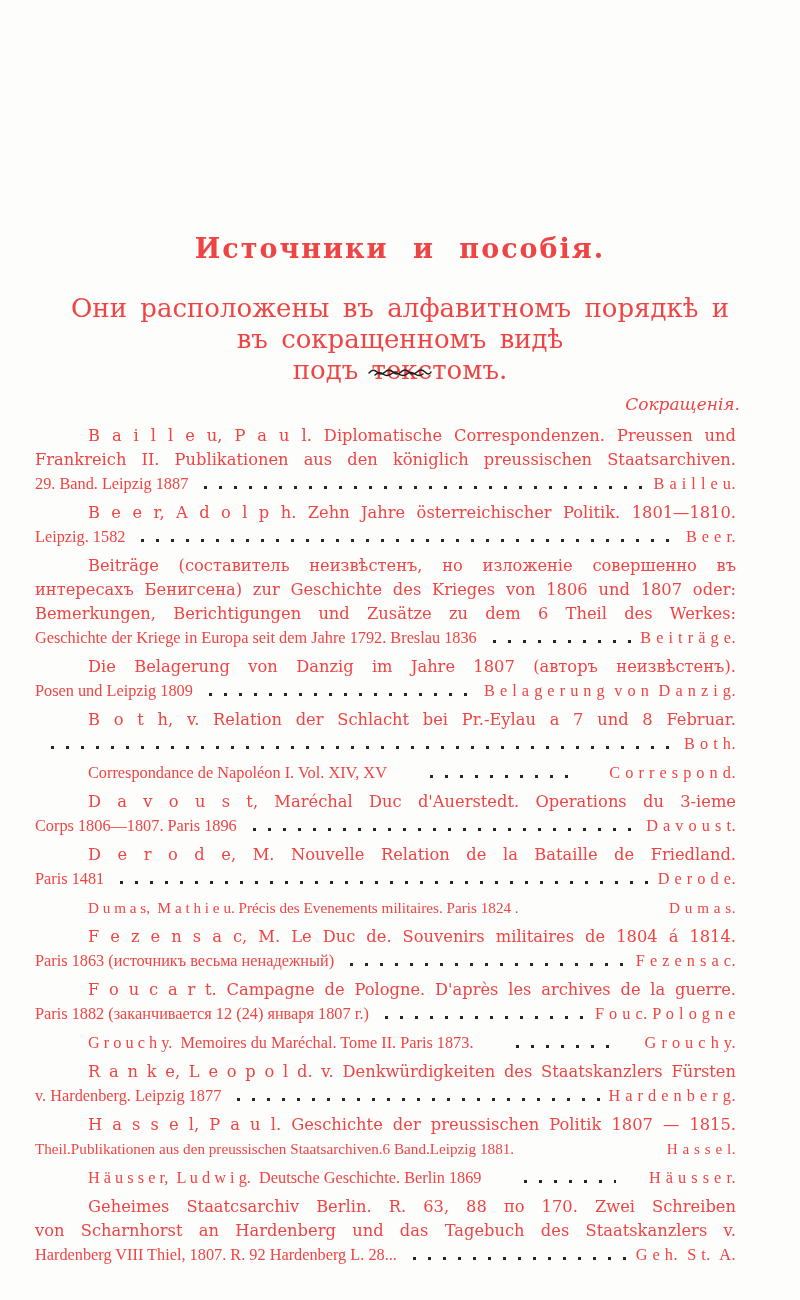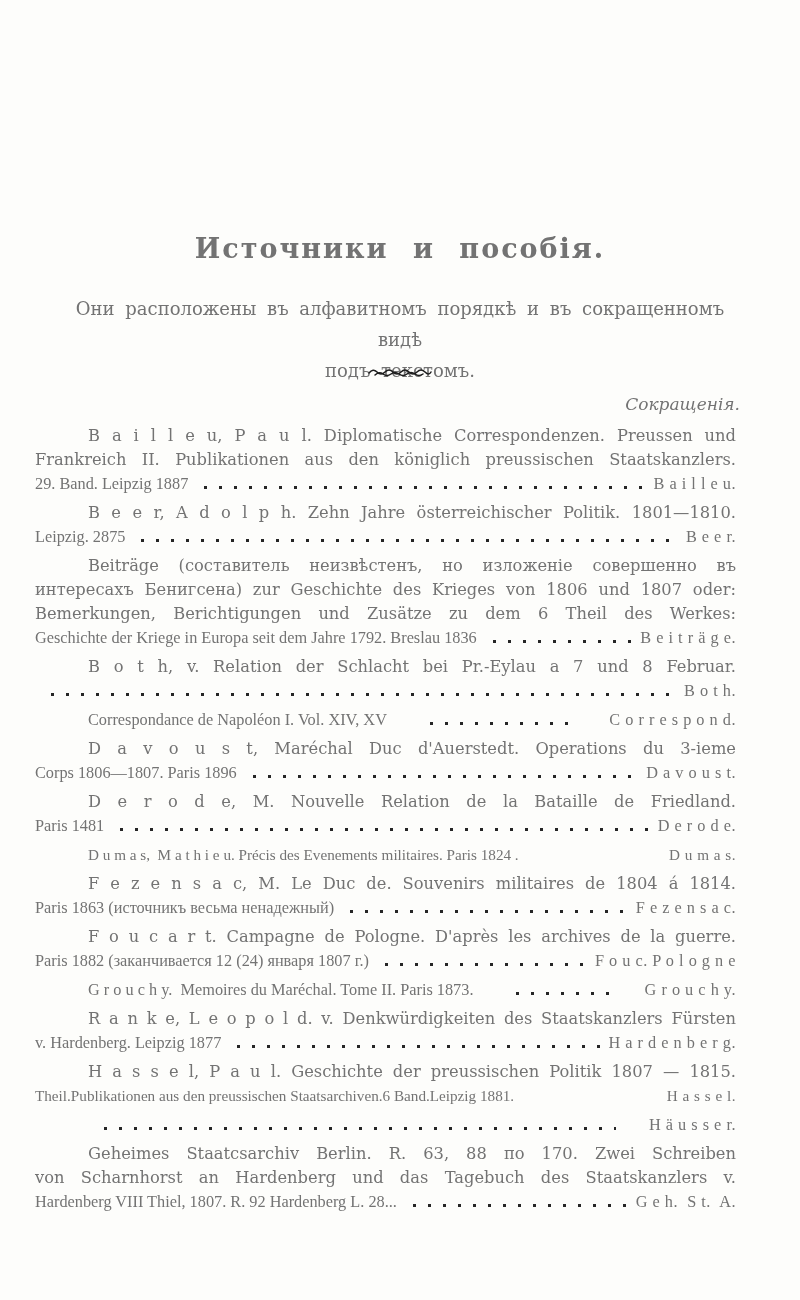--- a/index.html
+++ b/index.html
@@ -1,33 +1,33 @@
 <!DOCTYPE html>
 <html><head>
 <meta charset="utf-8">
 <style>
   html,body{margin:0;padding:0;background:#ffffff;}
   .sheet{
     position:relative;
     width:800px;height:1300px;
     background:#fdfdfb;
     font-family:"DejaVu Serif","Liberation Serif",serif;
-    color:#737373;
+    color:#ef4444;
     overflow:hidden;
   }
   .title{
     position:absolute;top:233px;left:0;width:100%;
     text-align:center;
     font-size:27px;font-weight:bold;
     letter-spacing:2px;word-spacing:13px;
   }
   .subtitle{
     position:absolute;top:293px;left:50px;width:700px;
     text-align:center;
-    font-size:18px;line-height:31px;
+    font-size:26px;line-height:31px;
     word-spacing:5px;
   }
   .divider{
     position:absolute;top:364px;left:0;width:100%;
     text-align:center;
   }
   .sokr{
     position:absolute;top:394px;right:60px;
     font-style:italic;font-size:17px;
   }
@@ -72,48 +72,56 @@
       <path class="wave" d="M8,10 Q12,6 16,9 T24,9 T32,9 T40,9 T48,9 T56,9"></path>
     </svg>
   </div>
 
   <div class="sokr">Сокращенія.</div>
 
   <div class="entries">
 
     <div class="entry">
       <div class="pl ind">B a i l l e u,  P a u l.  Diplomatische Correspondenzen.  Preussen und</div>
-      <div class="pl">Frankreich II. Publikationen aus den königlich preussischen Staatskanzlers.</div>
+      <div class="pl">Frankreich II. Publikationen aus den königlich preussischen Staatsarchiven.</div>
       <div class="ll">
         <span class="lt">29. Band. Leipzig 1887</span>
         <span class="dots"></span>
         <span class="abbr">B a i l l e u.</span>
       </div>
     </div>
 
     <div class="entry">
       <div class="pl ind">B e e r,  A d o l p h. Zehn Jahre österreichischer Politik. 1801—1810.</div>
       <div class="ll">
-        <span class="lt">Leipzig. 2875</span>
+        <span class="lt">Leipzig. 1582</span>
         <span class="dots"></span>
         <span class="abbr">B e e r.</span>
       </div>
     </div>
 
     <div class="entry">
       <div class="pl ind">Beiträge  (составитель неизвѣстенъ, но изложеніе совершенно въ</div>
       <div class="pl">интересахъ Бенигсена) zur Geschichte des Krieges von 1806 und 1807 oder:</div>
       <div class="pl">Bemerkungen, Berichtigungen und Zusätze zu dem 6 Theil des Werkes:</div>
       <div class="ll">
         <span class="lt">Geschichte der Kriege in Europa seit dem Jahre 1792. Breslau 1836</span>
         <span class="dots"></span>
         <span class="abbr">B e i t r ä g e.</span>
       </div>
     </div>
 
+    <div class="entry">
+      <div class="pl ind">Die Belagerung von Danzig im Jahre 1807 (авторъ неизвѣстенъ).</div>
+      <div class="ll">
+        <span class="lt">Posen und Leipzig 1809</span>
+        <span class="dots"></span>
+        <span class="abbr">B e l a g e r u n g  v o n  D a n z i g.</span>
+      </div>
+    </div>
 
     <div class="entry">
       <div class="pl ind">B o t h,  v. Relation der Schlacht bei Pr.-Eylau a 7 und 8 Februar.</div>
       <div class="ll">
         <span class="dots"></span>
         <span class="abbr">B o t h.</span>
       </div>
     </div>
 
     <div class="entry">
@@ -189,20 +197,21 @@
       <div class="pl ind">H a s s e l,  P a u l.  Geschichte der preussischen Politik 1807 — 1815.</div>
       <div class="ll tight">
         <span class="lt">Theil.Publikationen aus den preussischen Staatsarchiven.6 Band.Leipzig 1881.</span>
         <span class="sp"></span>
         <span class="abbr">H a s s e l.</span>
       </div>
     </div>
 
     <div class="entry">
       <div class="ll ind2">
+        <span class="lt">H ä u s s e r,  L u d w i g.  Deutsche Geschichte. Berlin 1869</span>
         <span class="dots"></span>
         <span class="abbr">H ä u s s e r.</span>
       </div>
     </div>
 
     <div class="entry">
       <div class="pl ind">Geheimes Staatcsarchiv  Berlin. R. 63, 88 по 170. Zwei Schreiben</div>
       <div class="pl">von Scharnhorst  an Hardenberg und das Tagebuch des Staatskanzlers v.</div>
       <div class="ll">
         <span class="lt">Hardenberg VIII Thiel, 1807. R. 92 Hardenberg L. 28...</span>

